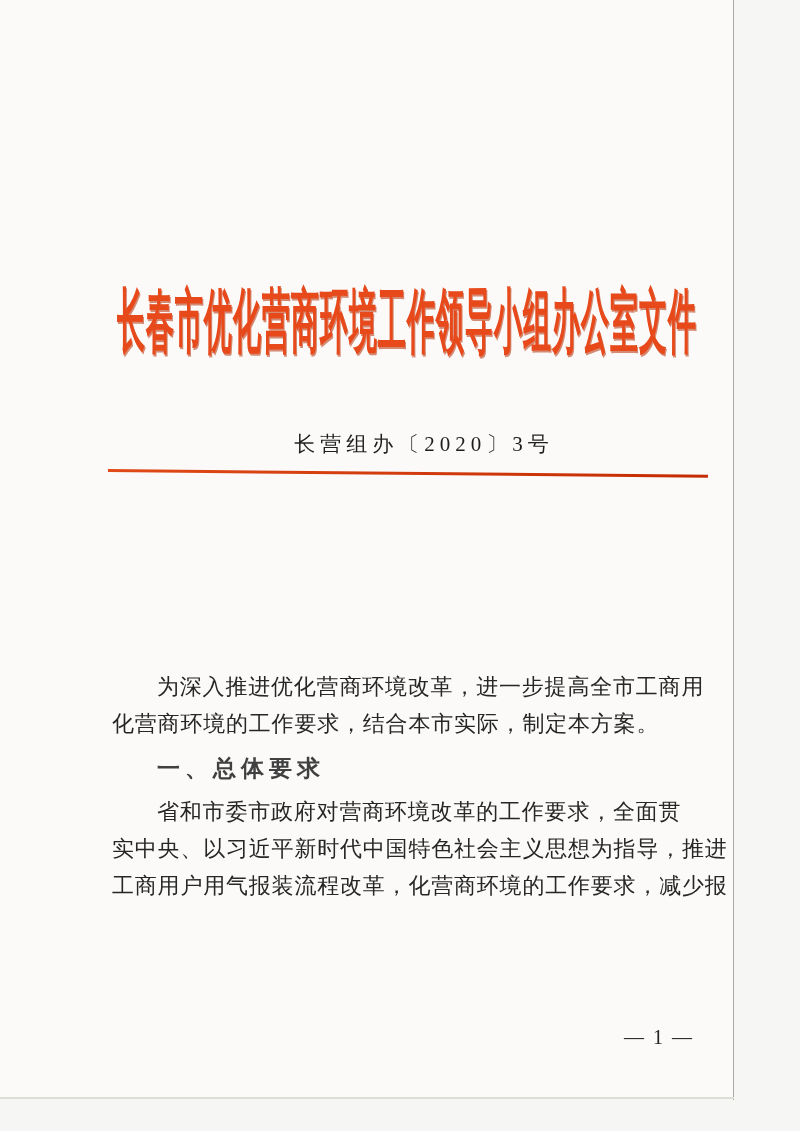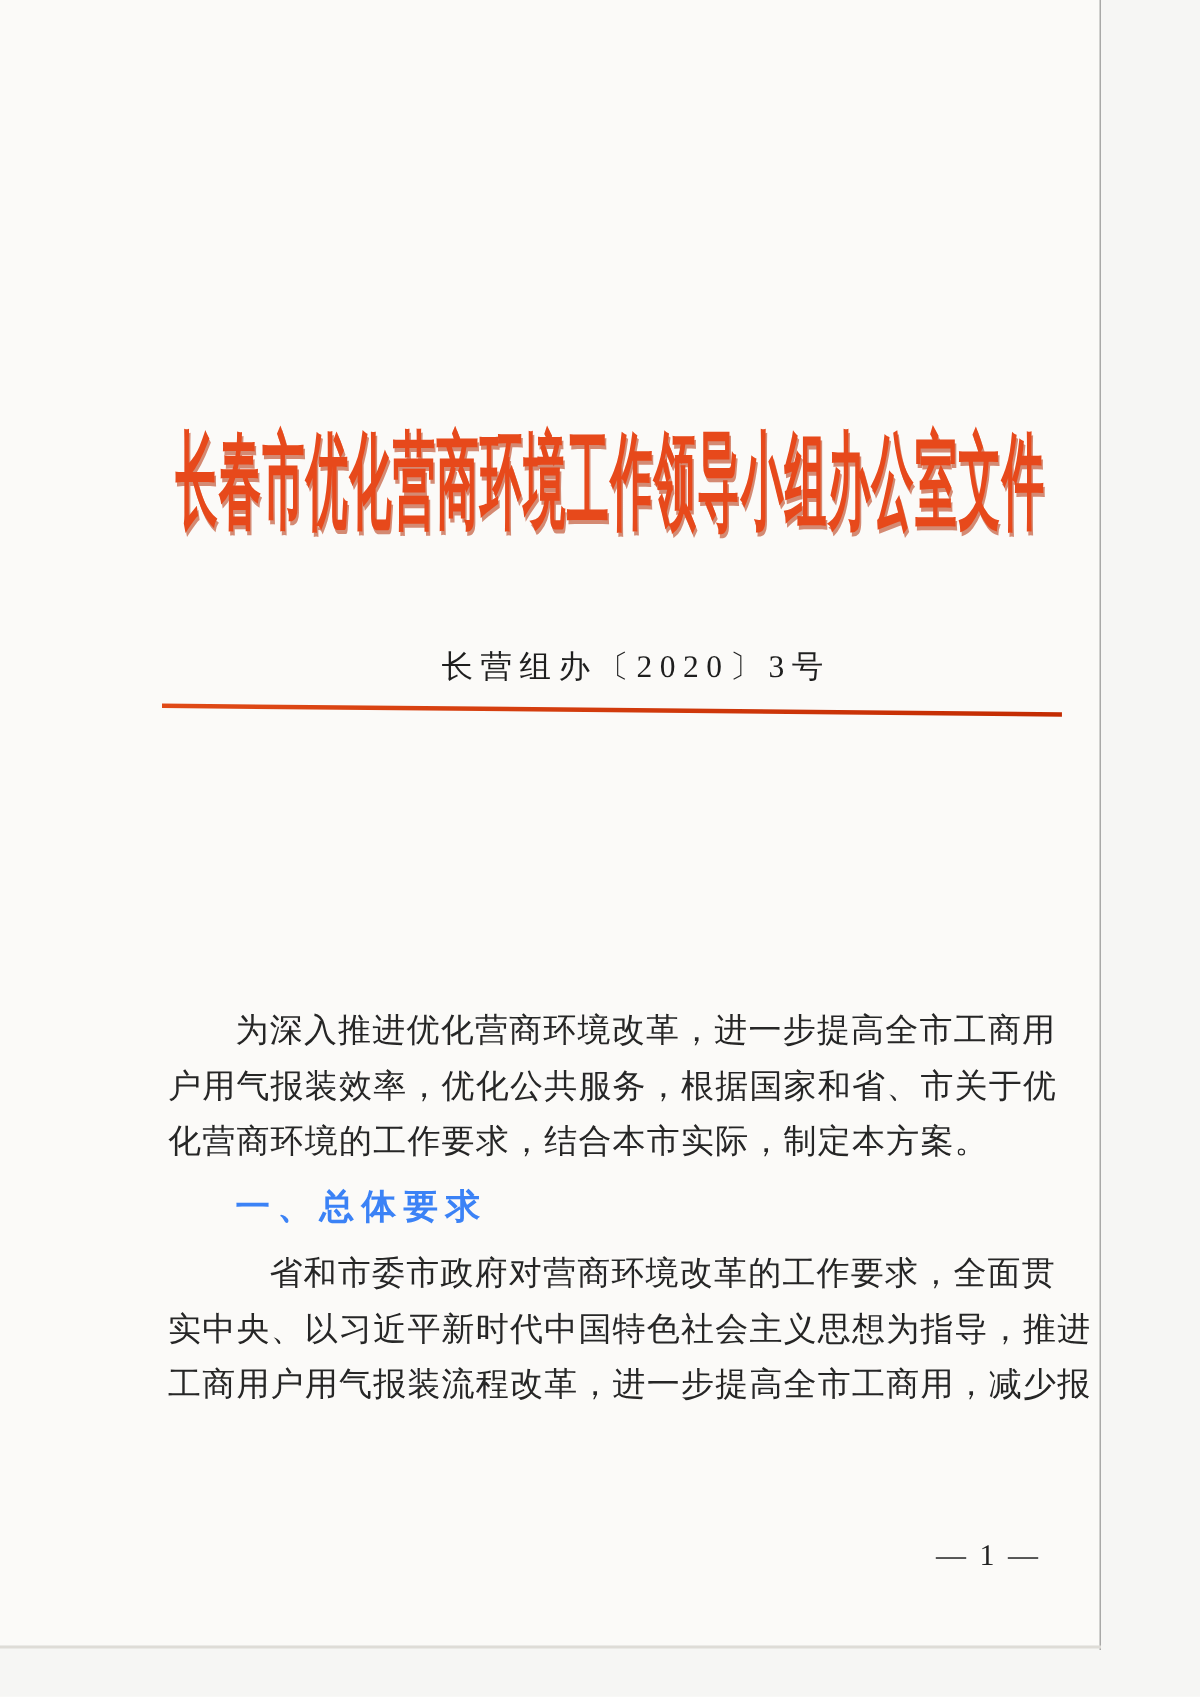--- a/index.html
+++ b/index.html
@@ -115,31 +115,30 @@
     line-height: 37px;
     letter-spacing: 0.8px;
     color: #262626;
     white-space: nowrap;
   }
   .body-line {
     height: 37px;
   }
   .body-line.indent {
     padding-left: 45px;
-    text-align: right;
   }
   .section-heading {
     height: 37px;
     margin: 8px 0 6px 0;
     padding-left: 45px;
     font-family: "DejaVu Sans", "Liberation Sans", sans-serif;
     font-weight: bold;
     font-size: 23px;
     letter-spacing: 5px;
-    color: #3b82f6;
+    color: #404040;
   }
   
   .page-number {
     position: absolute;
     top: 1026px;
     left: 0;
     width: 590px;
     text-align: right;
     padding-right: 8px;
     box-sizing: border-box;
@@ -158,28 +157,27 @@
       <span class="banner-text">长春市优化营商环境工作领导小组办公室文件</span>
     </div>
 
     <div class="doc-number">长营组办〔2020〕3号</div>
 
     <div class="red-rule"></div>
 
 
     <div class="body-text">
       <div class="body-line indent">为深入推进优化营商环境改革，进一步提高全市工商用</div>
-      <div class="body-line">户用气报装效率，优化公共服务，根据国家和省、市关于优</div>
       <div class="body-line">化营商环境的工作要求，结合本市实际，制定本方案。</div>
 
       <div class="section-heading">一、总体要求</div>
 
       <div class="body-line indent">省和市委市政府对营商环境改革的工作要求，全面贯</div>
       <div class="body-line">实中央、以习近平新时代中国特色社会主义思想为指导，推进</div>
-      <div class="body-line">工商用户用气报装流程改革，进一步提高全市工商用，减少报</div>
+      <div class="body-line">工商用户用气报装流程改革，化营商环境的工作要求，减少报</div>
     </div>
 
     <div class="page-number">— 1 —</div>
 
   </div>
 </div>
 
 <div class="edge-vertical"></div>
 <div class="edge-bottom"></div>
 

